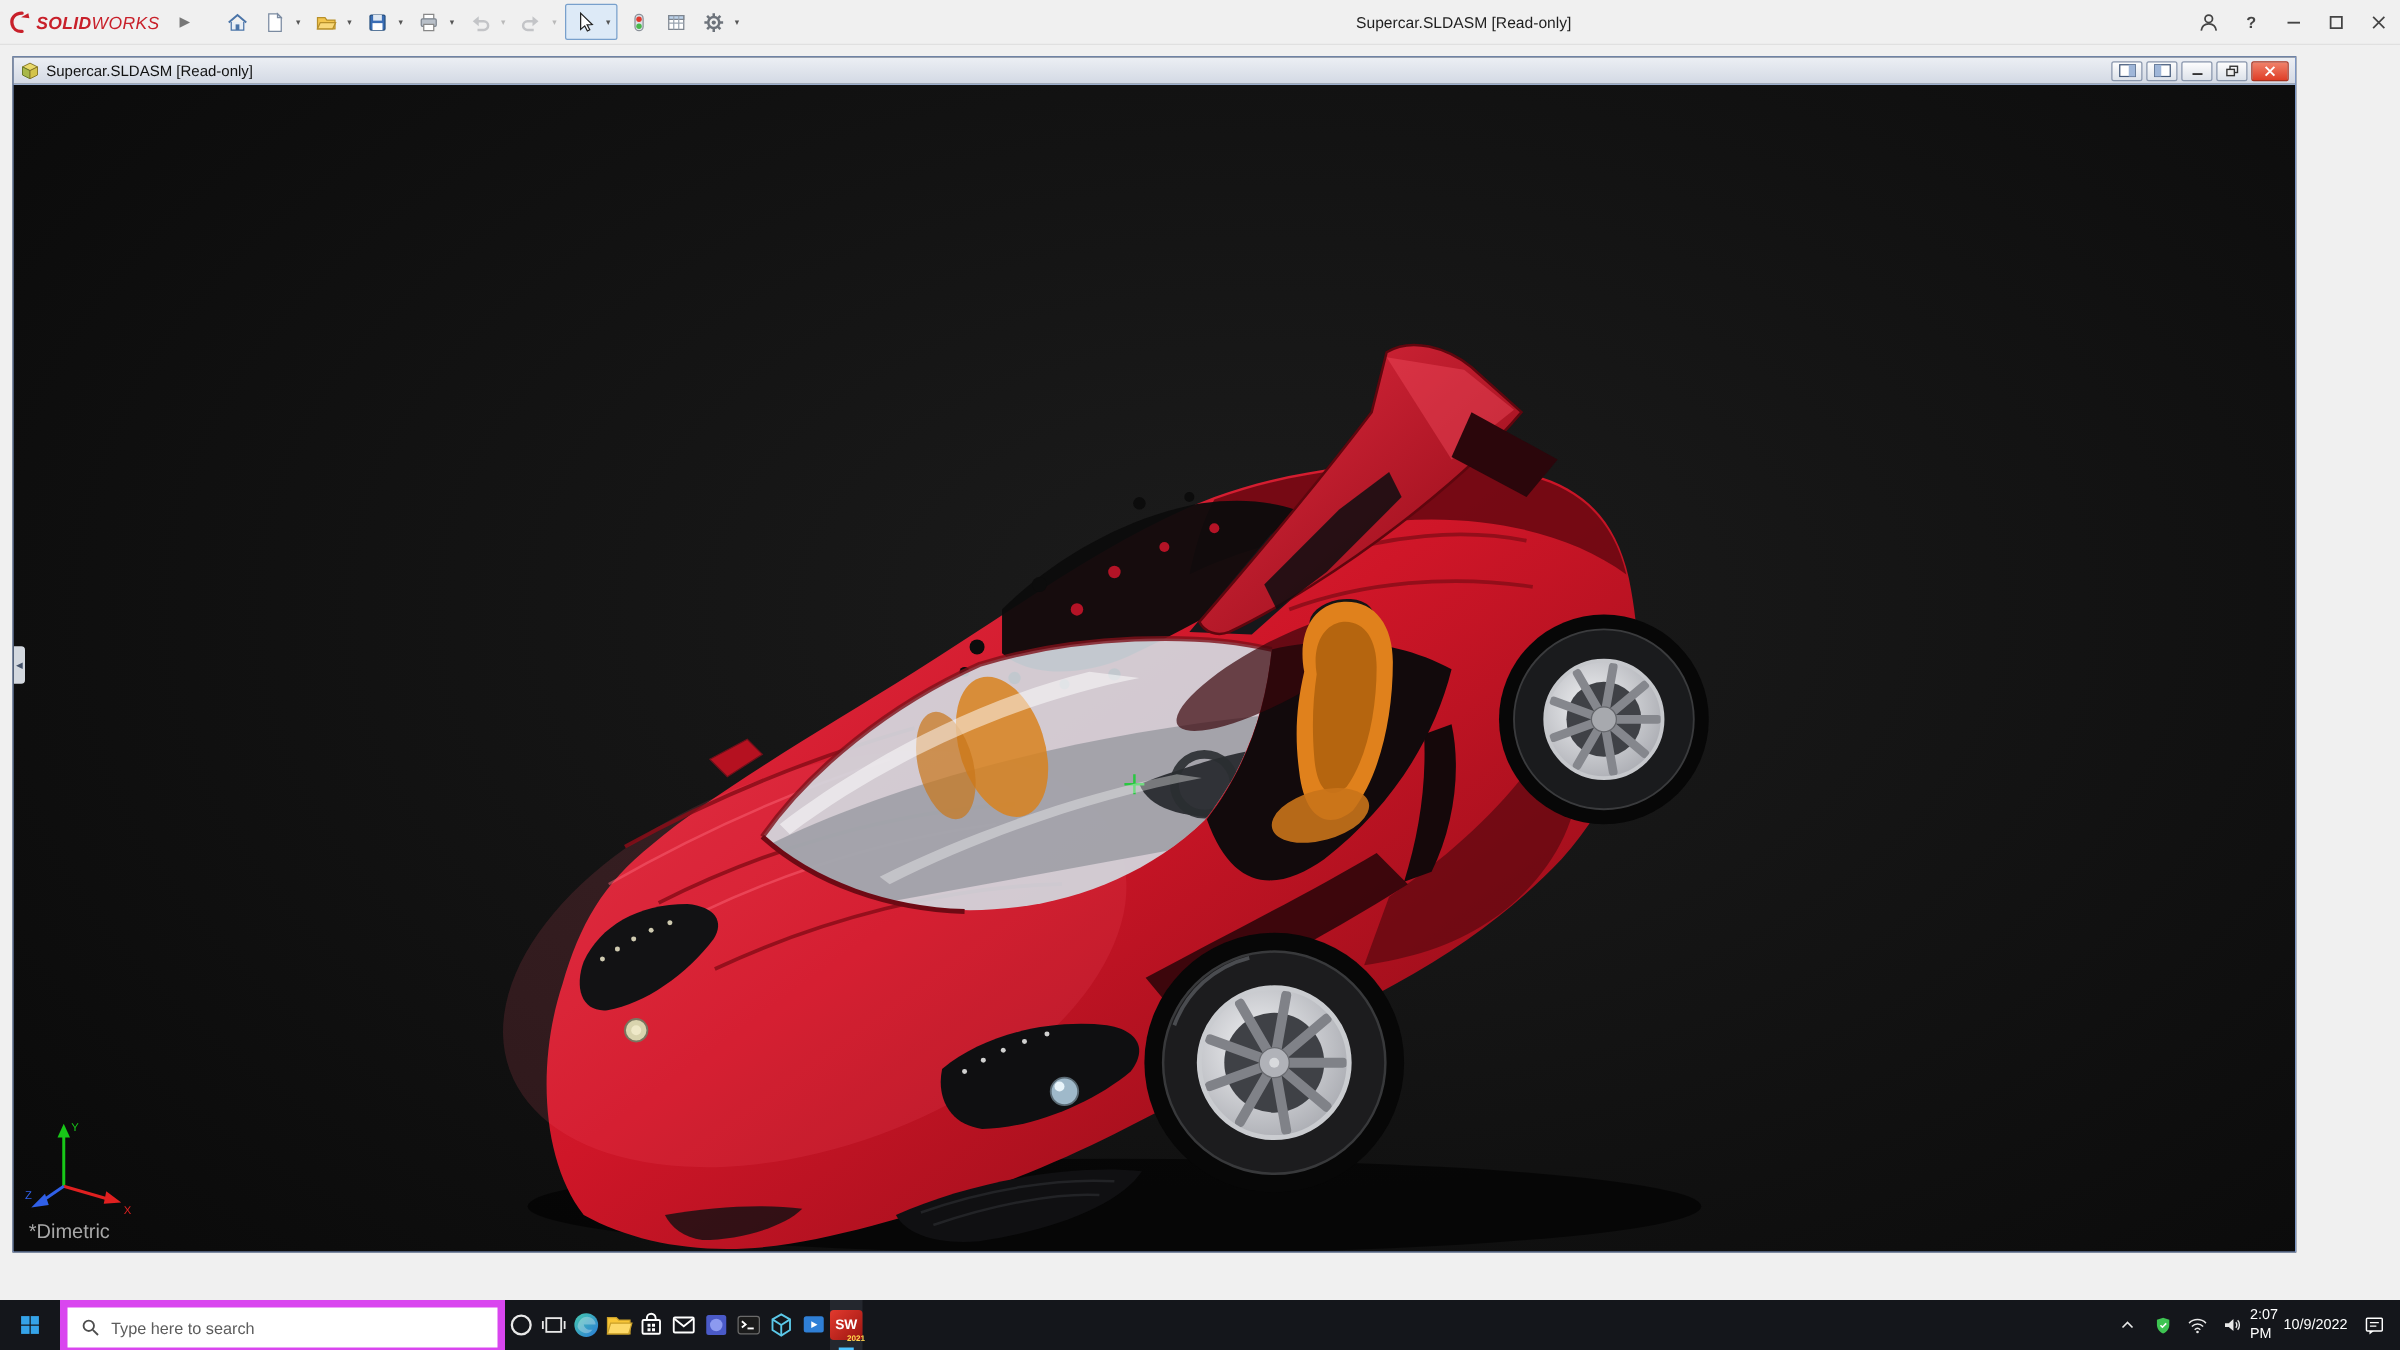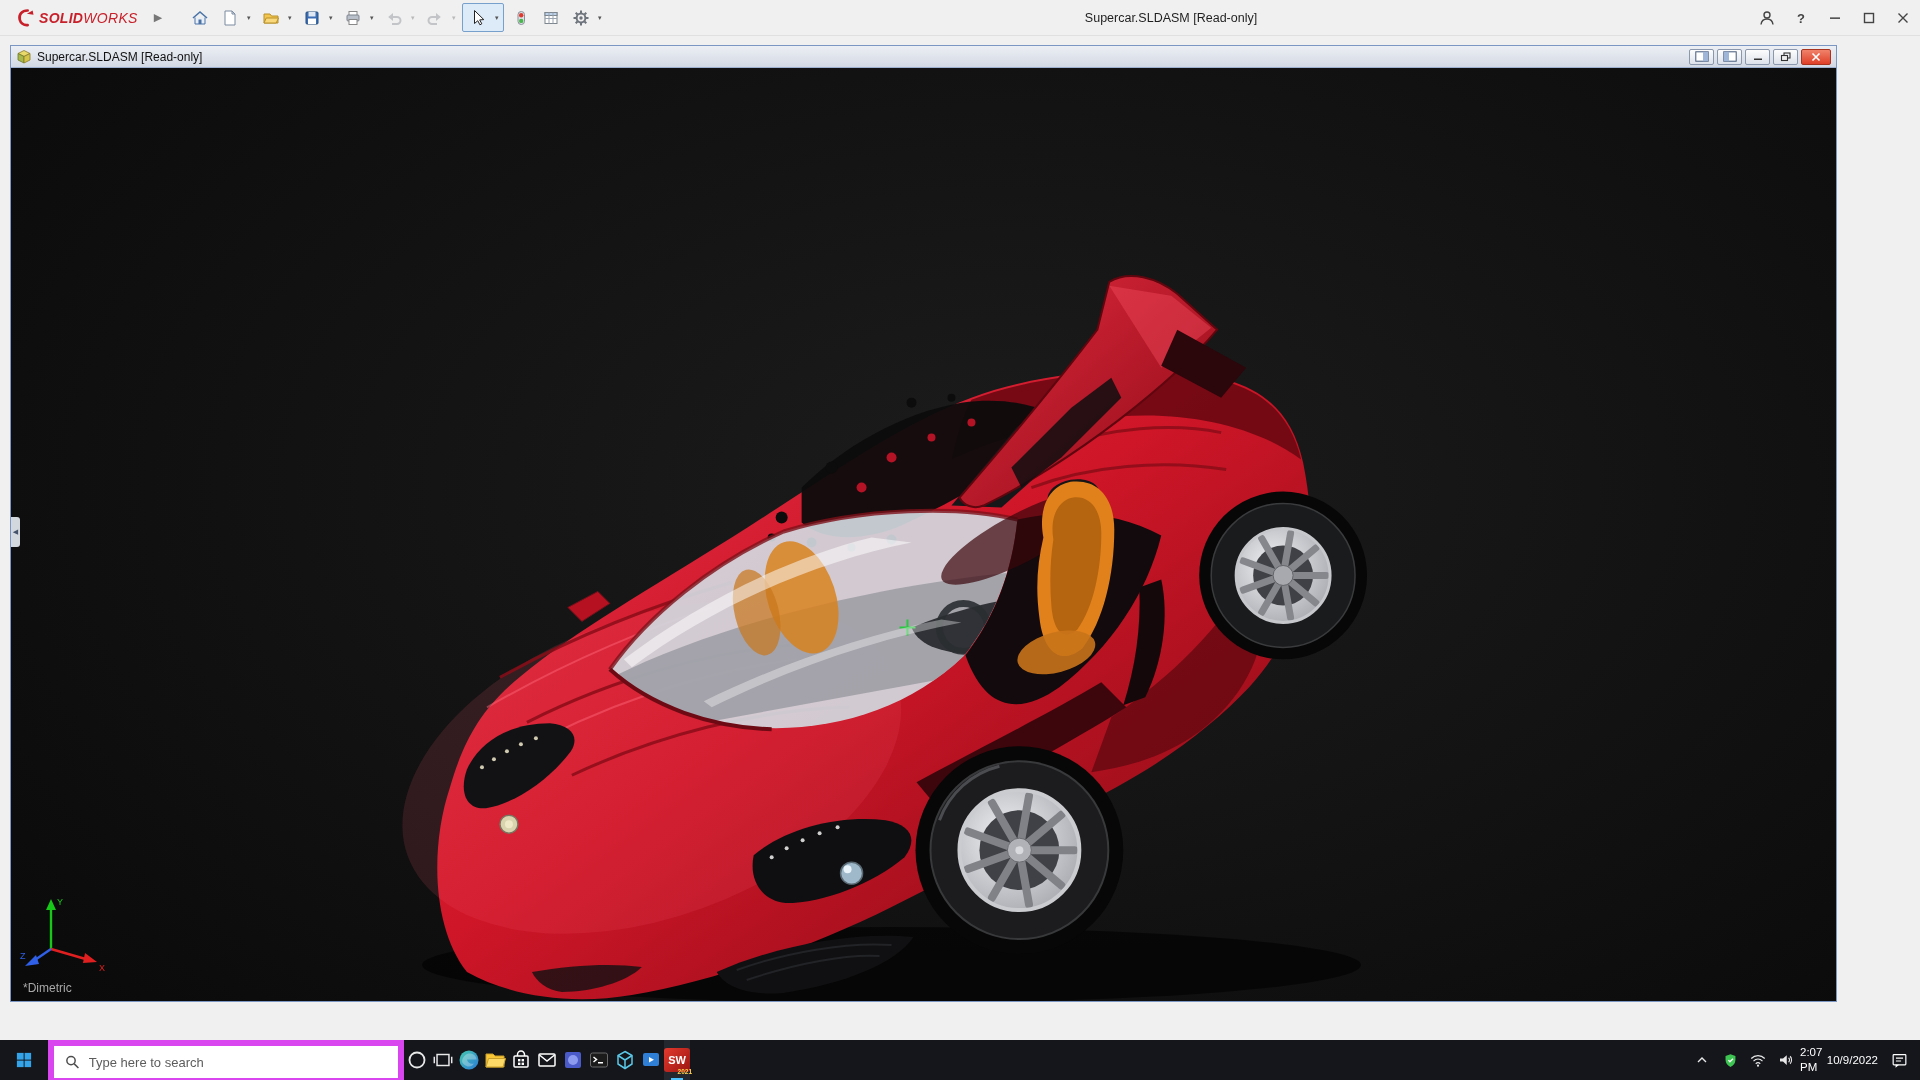--- a/index.html
+++ b/index.html
@@ -5,21 +5,21 @@
   * { margin:0; padding:0; box-sizing:border-box; }
   html,body { width:1920px; height:1080px; background:#000; }
   .screen {
     position:relative; width:1920px; height:1080px; overflow:hidden;
     font-family:"Liberation Sans", sans-serif; background:#f0f0f0;
     -webkit-font-smoothing:antialiased;
   }
 
   
   .app-titlebar{position:absolute;left:0;top:0;width:1920px;height:36px;background:#f0f0f0;border-bottom:1px solid #e0e0e0;display:flex;align-items:center;}
-  .brand{display:flex;align-items:center;padding-left:16px;gap:3px;}
+  .brand{display:flex;align-items:center;padding-left:6px;gap:3px;}
   .brand-text{font-size:14px;font-style:italic;letter-spacing:.3px;color:#c8202a;}
   .brand-text b{font-weight:bold;}
   .flyout-chevron{margin-left:16px;color:#777;font-size:11px;}
   .qtoolbar{display:flex;align-items:center;margin-left:24px;}
   .tgroup{display:flex;align-items:center;margin-right:3px;}
   .tgroup.disabled{opacity:.35;}
   .tool{width:27px;height:27px;display:flex;align-items:center;justify-content:center;border-radius:3px;}
   .tool-pressed-box{display:flex;align-items:center;border:1px solid #78a0cc;background:#ddeaf7;border-radius:2px;padding:0 1px;}
   .caret{width:11px;text-align:center;font-size:7px;color:#555;}
   .app-title{position:absolute;left:1021px;top:0;width:300px;height:36px;display:flex;align-items:center;justify-content:center;font-size:12.5px;color:#1f1f1f;white-space:nowrap;}
@@ -32,21 +32,21 @@
   .doc-title{margin-left:5px;}
   .doc-controls{margin-left:auto;display:flex;align-items:center;gap:3px;}
   .dctl{width:25px;height:16px;display:flex;align-items:center;justify-content:center;border:1px solid #8a97ad;background:linear-gradient(#fdfdfd,#dde2ea);border-radius:2px;}
   .dctl.close{width:30px;background:linear-gradient(#f0826a,#df3f28);border-color:#a8331f;}
 
   
   .viewport{position:absolute;left:0;top:22px;right:0;bottom:0;background:radial-gradient(1300px 760px at 55% 45%, #1c1c1c 0%, #0a0a0a 100%);overflow:hidden;}
   .car-svg{position:absolute;left:0;top:0;width:100%;height:100%;}
   .fm-tab{position:absolute;left:0;top:449px;width:9px;height:30px;background:#d3d8df;border-radius:0 3px 3px 0;display:flex;align-items:center;justify-content:center;font-size:7px;color:#44526a;}
   .triad{position:absolute;left:8px;bottom:26px;}
-  .view-label{position:absolute;left:12px;bottom:6px;color:#a8a8a8;font-size:12px;}
+  .view-label{position:absolute;left:12px;bottom:6px;color:#a8a8a8;font-size:16px;}
 
   
   .taskbar{position:absolute;left:0;top:1040px;width:1920px;height:40px;background:#14161b;display:flex;align-items:stretch;z-index:5;}
   .start-btn{width:48px;display:flex;align-items:center;justify-content:center;}
   .search-box{width:356px;background:#ffffff;border:6px solid #d946ef;display:flex;align-items:center;gap:9px;padding:16px 11px;}
   .search-box input{border:none;outline:none;background:transparent;font-size:13px;color:#333;width:100%;font-family:"Liberation Sans",sans-serif;}
   .search-box input::placeholder{color:#5c5c5c;}
   .task-btn{width:26px;display:flex;align-items:center;justify-content:center;position:relative;}
   .task-btn.active{background:#24272e;}
   .task-btn.active::after{content:"";position:absolute;left:7px;right:7px;bottom:0;height:2px;background:#4cc2ff;}

